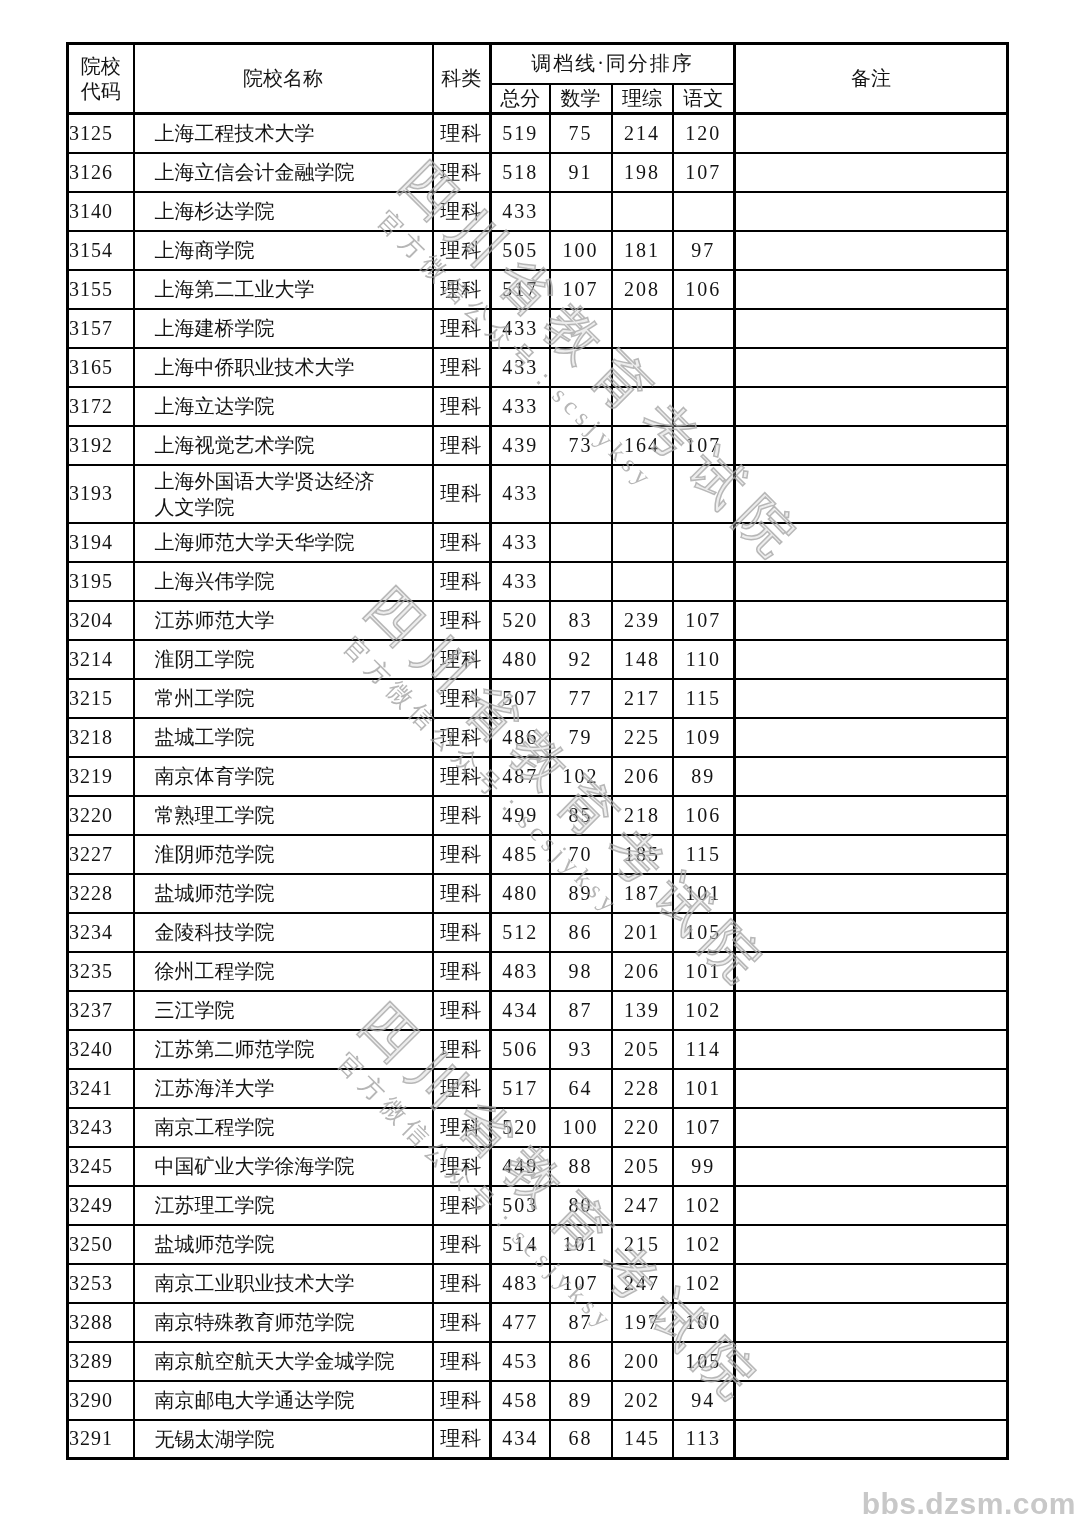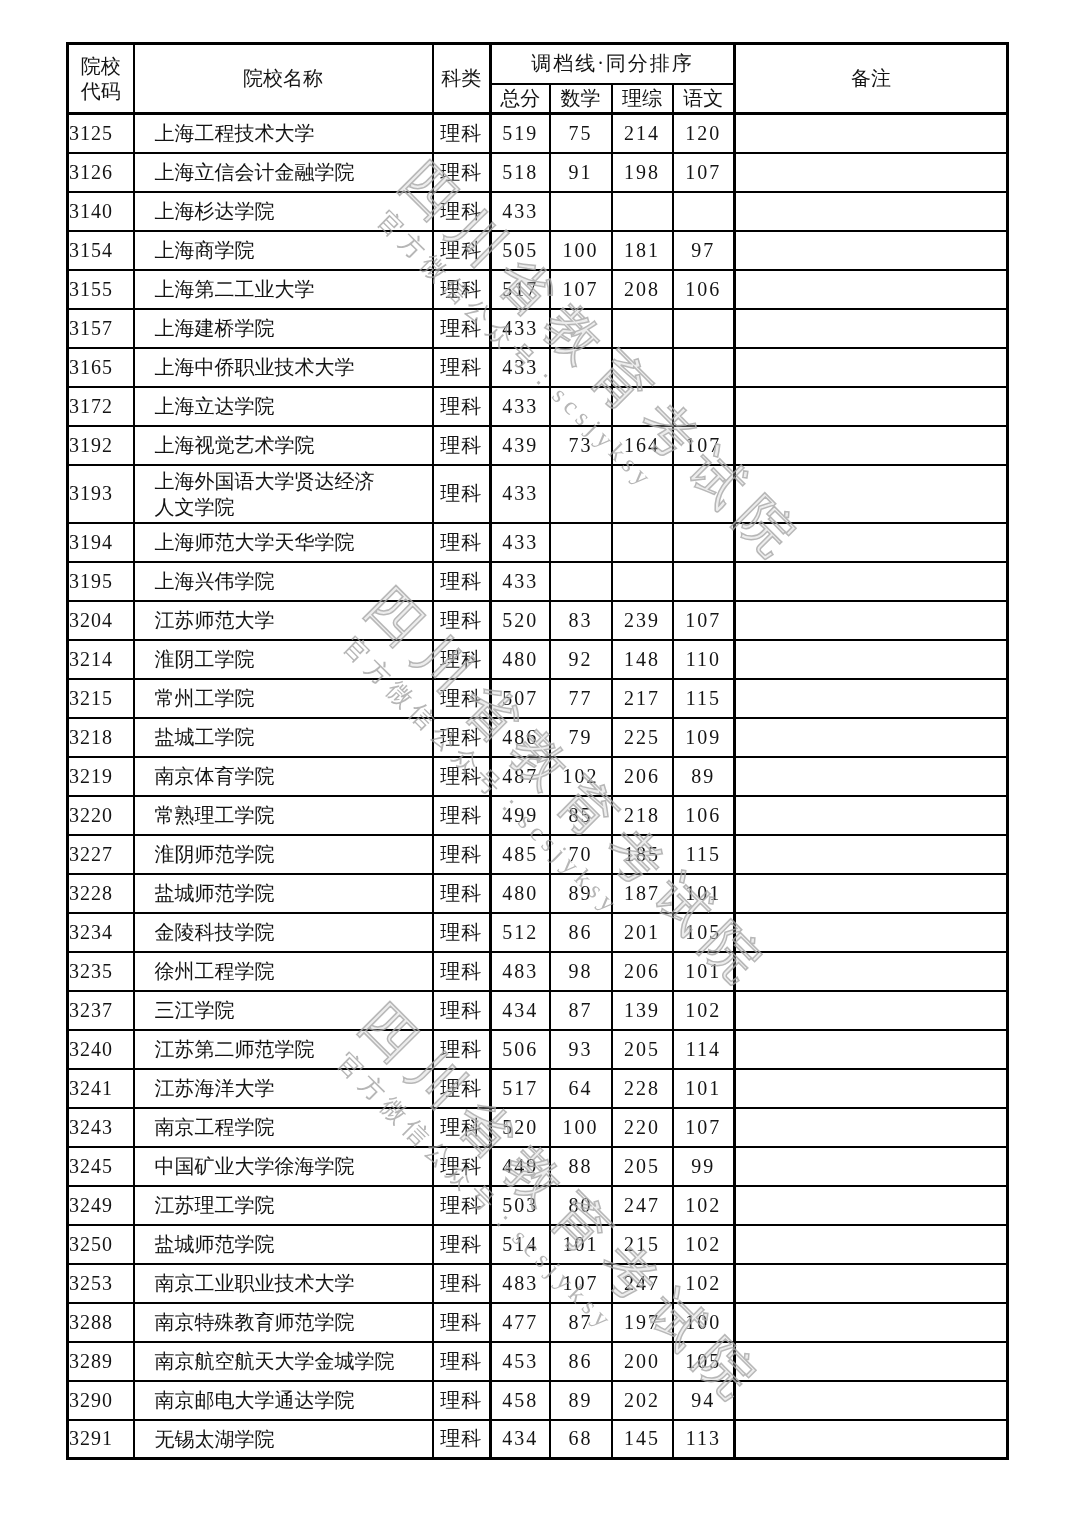--- a/index.html
+++ b/index.html
@@ -468,14 +468,15 @@
     <td class="c-cat">理科</td>
     <td class="c-num thickL">434</td>
     <td class="c-num">68</td>
     <td class="c-num">145</td>
     <td class="c-num">113</td>
     <td class="c-remark thickL"></td>
   </tr>
       </tbody>
   </table>
 
+  <div class="site-wm">bbs.dzsm.com</div>
 
 </div>
 
 </body></html>

